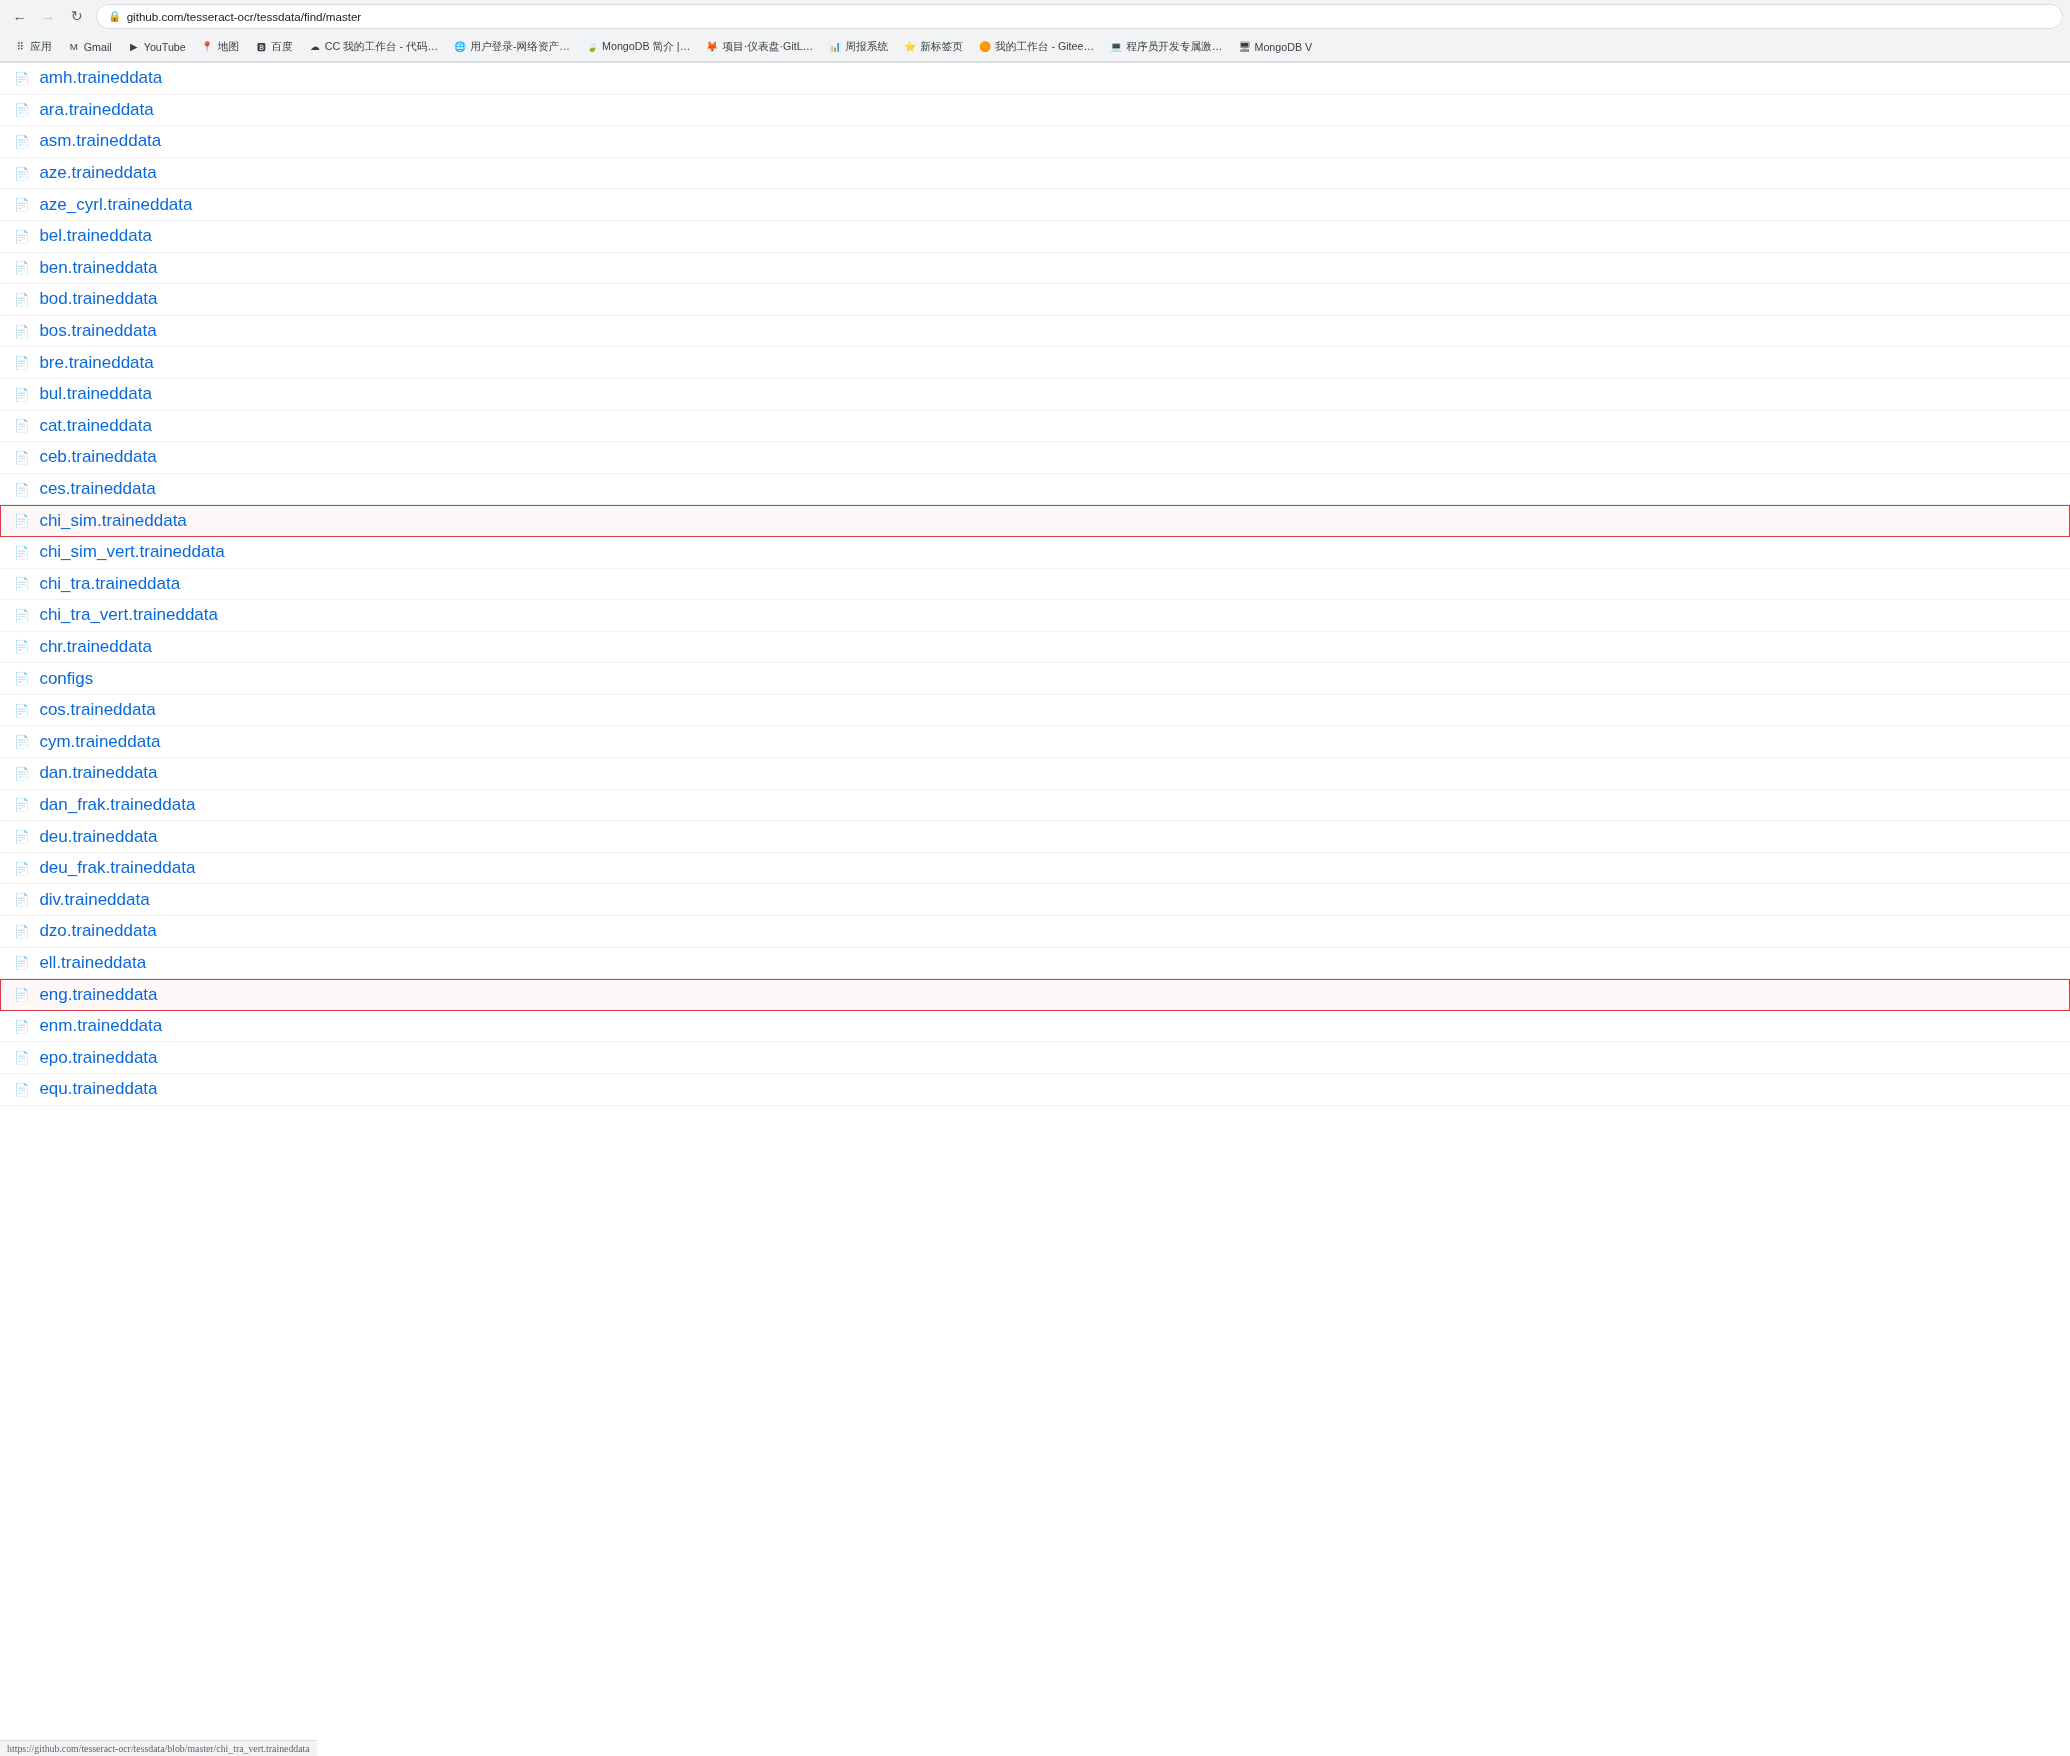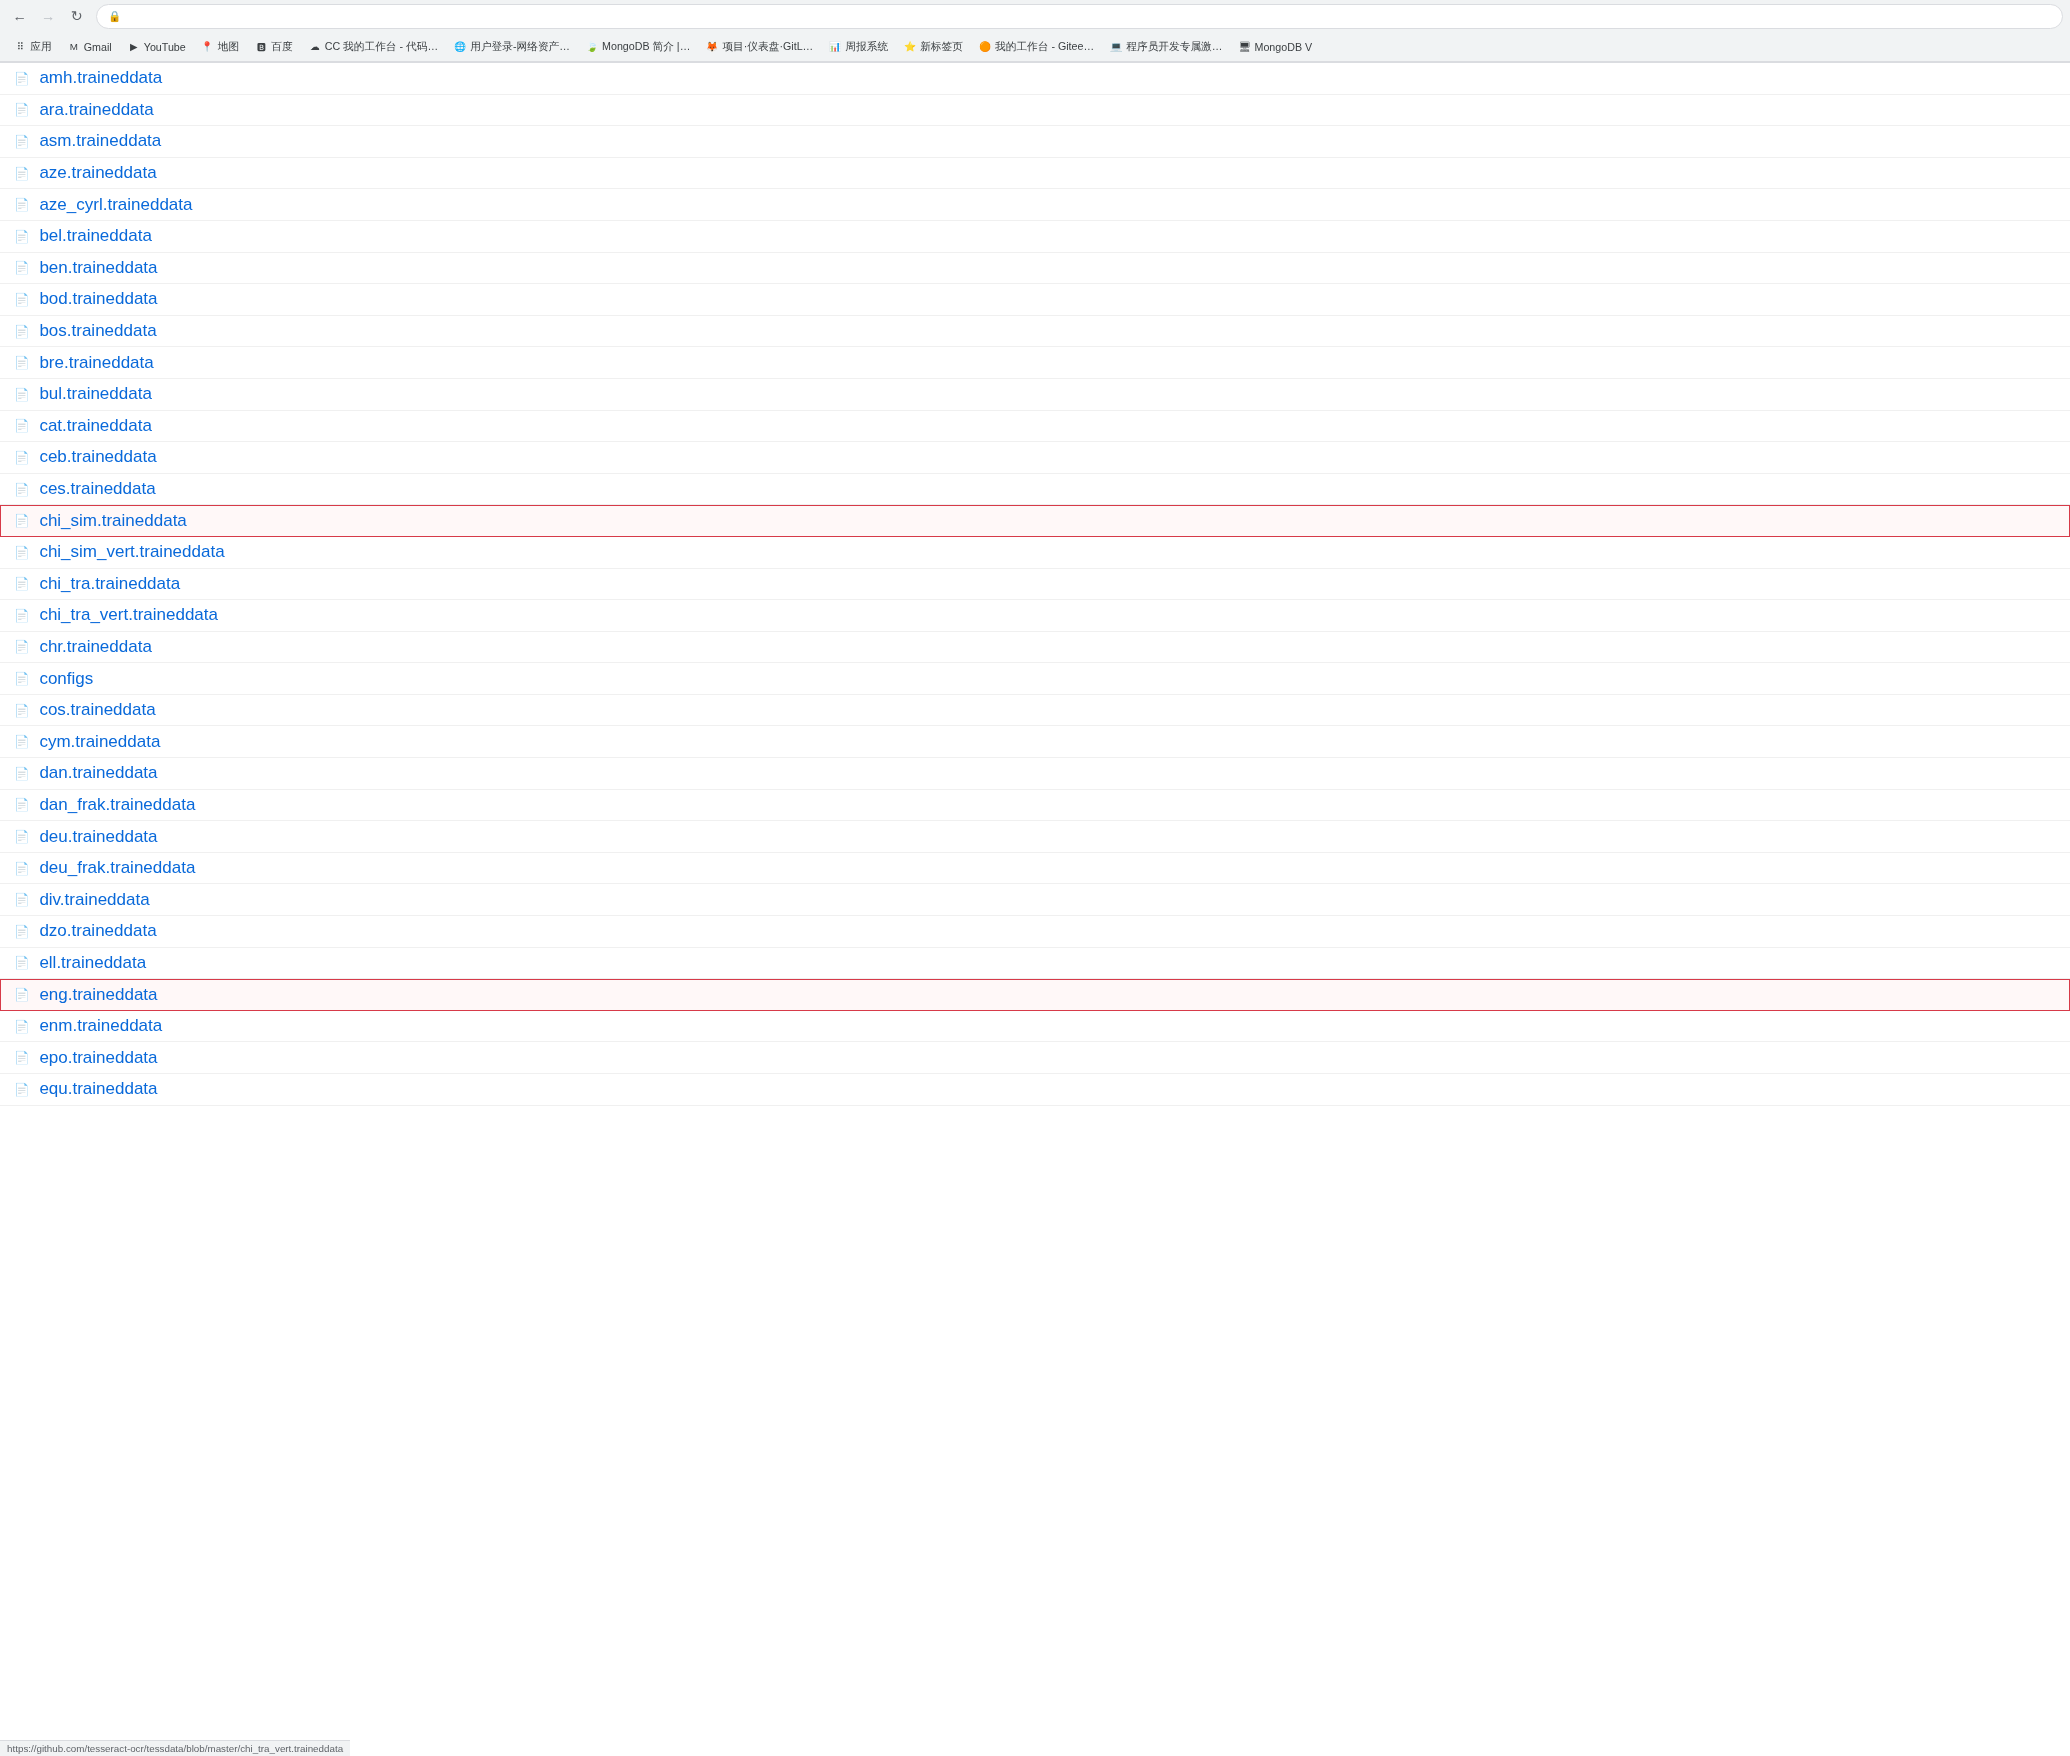--- a/index.html
+++ b/index.html
@@ -22,35 +22,36 @@
     .bookmark-icon { width: 12.5px; height: 12.5px; display: inline-flex; align-items: center; justify-content: center; font-size: 9.8px; }
 
     
     .main-content { padding: 0; }
     .file-row { display: flex; align-items: center; padding: 5.3px 14.3px; border-bottom: 0.9px solid #f0f0f0; min-height: 30px; }
     .file-row.highlighted { outline: 1.8px solid #d73a49; outline-offset: -1.8px; background: #fff8f8; }
     .file-icon { width: 18px; color: #57606a; font-size: 12.5px; flex-shrink: 0; margin-right: 7.1px; }
     .file-name { color: #0969da; font-size: 17px; text-decoration: none; }
 
     
-    .status-bar { position: fixed; bottom: 0; left: 0; background: #f1f3f4; border-top: 0.9px solid #dadce0; padding: 1.8px 7.1px; font-size: 9.8px; color: #5f6368; }
+    .status-bar { position: fixed; bottom: 0; left: 0; background: #f1f3f4; border-top: 0.9px solid #dadce0; padding: 1.8px 7.1px; font-size: 9.8px; color: #5f6368; font-family: Liberation Serif, serif; }
   </style>
 </head>
 <body>
 
 <div class="browser-chrome">
   <div class="title-bar">
     <div class="nav-buttons">
       <button class="nav-btn">←</button>
       <button class="nav-btn disabled">→</button>
       <button class="nav-btn">↻</button>
     </div>
     <div class="address-bar-container">
       <div class="address-bar">
         <span class="lock-icon">🔒</span>
+        <span class="address-text">github.com/tesseract-ocr/tessdata/find/master</span>
       </div>
     </div>
   </div>
   <div class="bookmarks-bar">
 
   <div class="bookmark-item">
         <span class="bookmark-icon">⠿</span>
         <span>应用</span>
       </div>
       <div class="bookmark-item">

